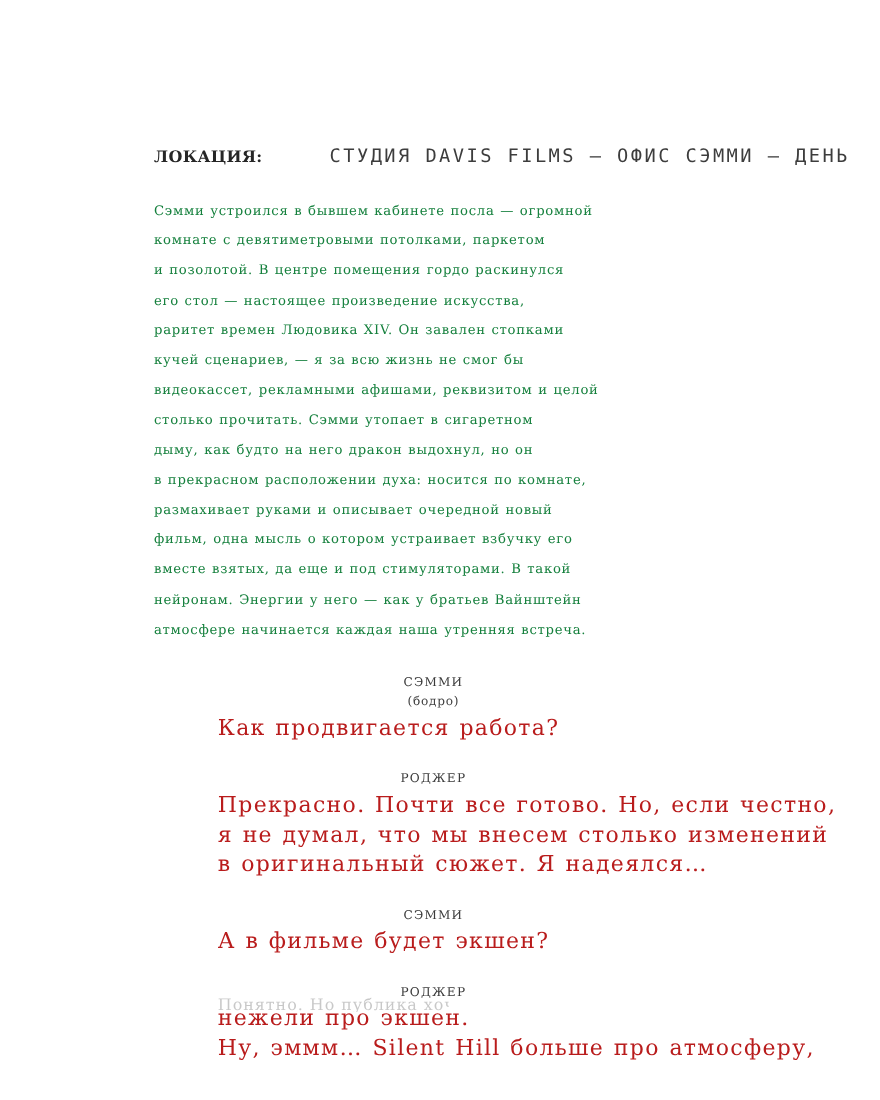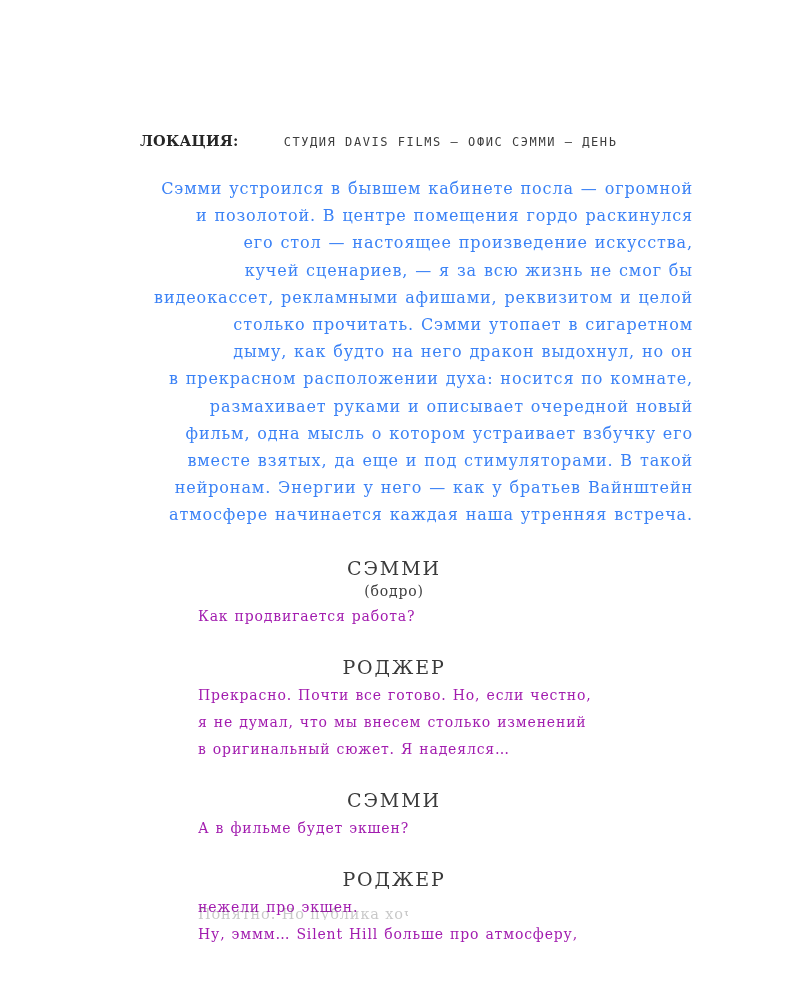--- a/index.html
+++ b/index.html
@@ -38,69 +38,69 @@
     letter-spacing: 0.06em;
   }
   .scene-heading .slug-label {
     font-weight: bold;
     font-size: 14.5px;
     color: #262626;
     letter-spacing: 0.02em;
     white-space: nowrap;
   }
   .scene-heading .slug-text {
-    margin-left: 45px;
-    font-size: 12px;
+    margin-left: 61px;
+    font-size: 17px;
     color: #3d3d3d;
     letter-spacing: 0.13em;
     white-space: nowrap;
   }
 
   
   .action {
-    font-size: 16px;
+    font-size: 12px;
     line-height: 27.2px;
-    color: #3b82f6;
+    color: #15803d;
     letter-spacing: 0.055em;
     word-spacing: 0.06em;
-    text-align: right;
+    text-align: left;
     margin: 0 0 28px 0;
     width: 553px;
   }
   .action .ln {
     display: block;
     white-space: nowrap;
   }
 
   
   .dialogue {
     margin-bottom: 26px;
   }
   .character {
     text-align: center;
-    font-size: 19px;
+    font-size: 11px;
     letter-spacing: 0.1em;
     color: #3a3a3a;
     margin-left: -52px;
     margin-bottom: 4px;
   }
   .parenthetical {
     text-align: center;
-    font-size: 14px;
+    font-size: 11px;
     letter-spacing: 0.06em;
     color: #3f3f3f;
     margin-left: -52px;
     margin-bottom: 4px;
   }
   .speech {
-    font-size: 14px;
+    font-size: 20px;
     line-height: 27px;
     letter-spacing: 0.06em;
     word-spacing: 0.06em;
-    color: #a21caf;
+    color: #b91c1c;
     margin-left: 58px;
     width: 470px;
   }
   .speech .ln {
     display: block;
     white-space: nowrap;
   }
   .mono {
     font-family: "DejaVu Sans Mono", monospace;
     font-size: 13.4px;
@@ -126,22 +126,24 @@
 <div class="page">
   <div class="content">
 
     <div class="scene-heading">
       <span class="slug-label">ЛОКАЦИЯ:</span>
       <span class="slug-text mono">СТУДИЯ DAVIS FILMS — ОФИС СЭММИ — ДЕНЬ</span>
     </div>
 
     <div class="action">
       <span class="ln">Сэмми устроился в бывшем кабинете посла — огромной</span>
+      <span class="ln">комнате с девятиметровыми потолками, паркетом</span>
       <span class="ln">и позолотой. В центре помещения гордо раскинулся</span>
       <span class="ln">его стол — настоящее произведение искусства,</span>
+      <span class="ln">раритет времен Людовика XIV. Он завален стопками</span>
       <span class="ln">кучей сценариев, — я за всю жизнь не смог бы</span>
       <span class="ln">видеокассет, рекламными афишами, реквизитом и целой</span>
       <span class="ln">столько прочитать. Сэмми утопает в сигаретном</span>
       <span class="ln">дыму, как будто на него дракон выдохнул, но он</span>
       <span class="ln">в прекрасном расположении духа: носится по комнате,</span>
       <span class="ln">размахивает руками и описывает очередной новый</span>
       <span class="ln">фильм, одна мысль о котором устраивает взбучку его</span>
       <span class="ln">вместе взятых, да еще и под стимуляторами. В такой</span>
       <span class="ln">нейронам. Энергии у него — как у братьев Вайнштейн</span>
       <span class="ln">атмосфере начинается каждая наша утренняя встреча.</span>

